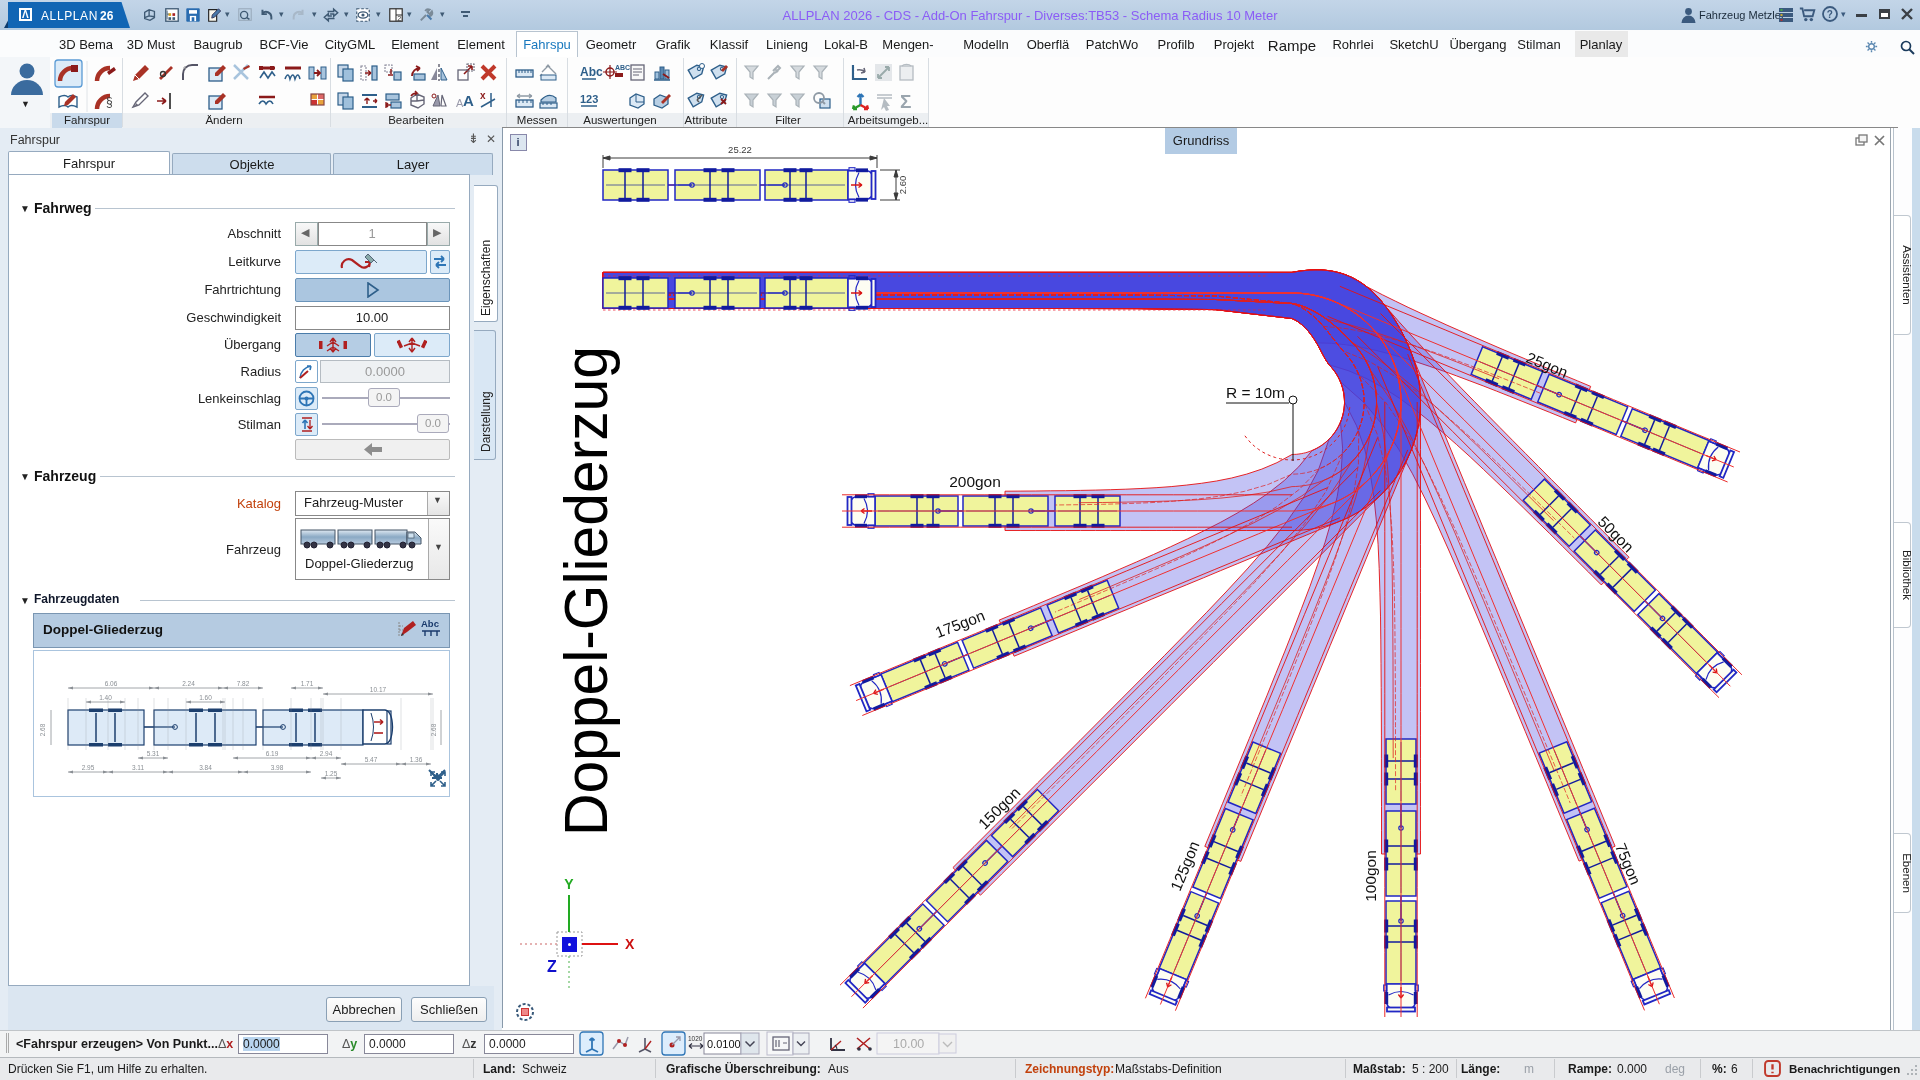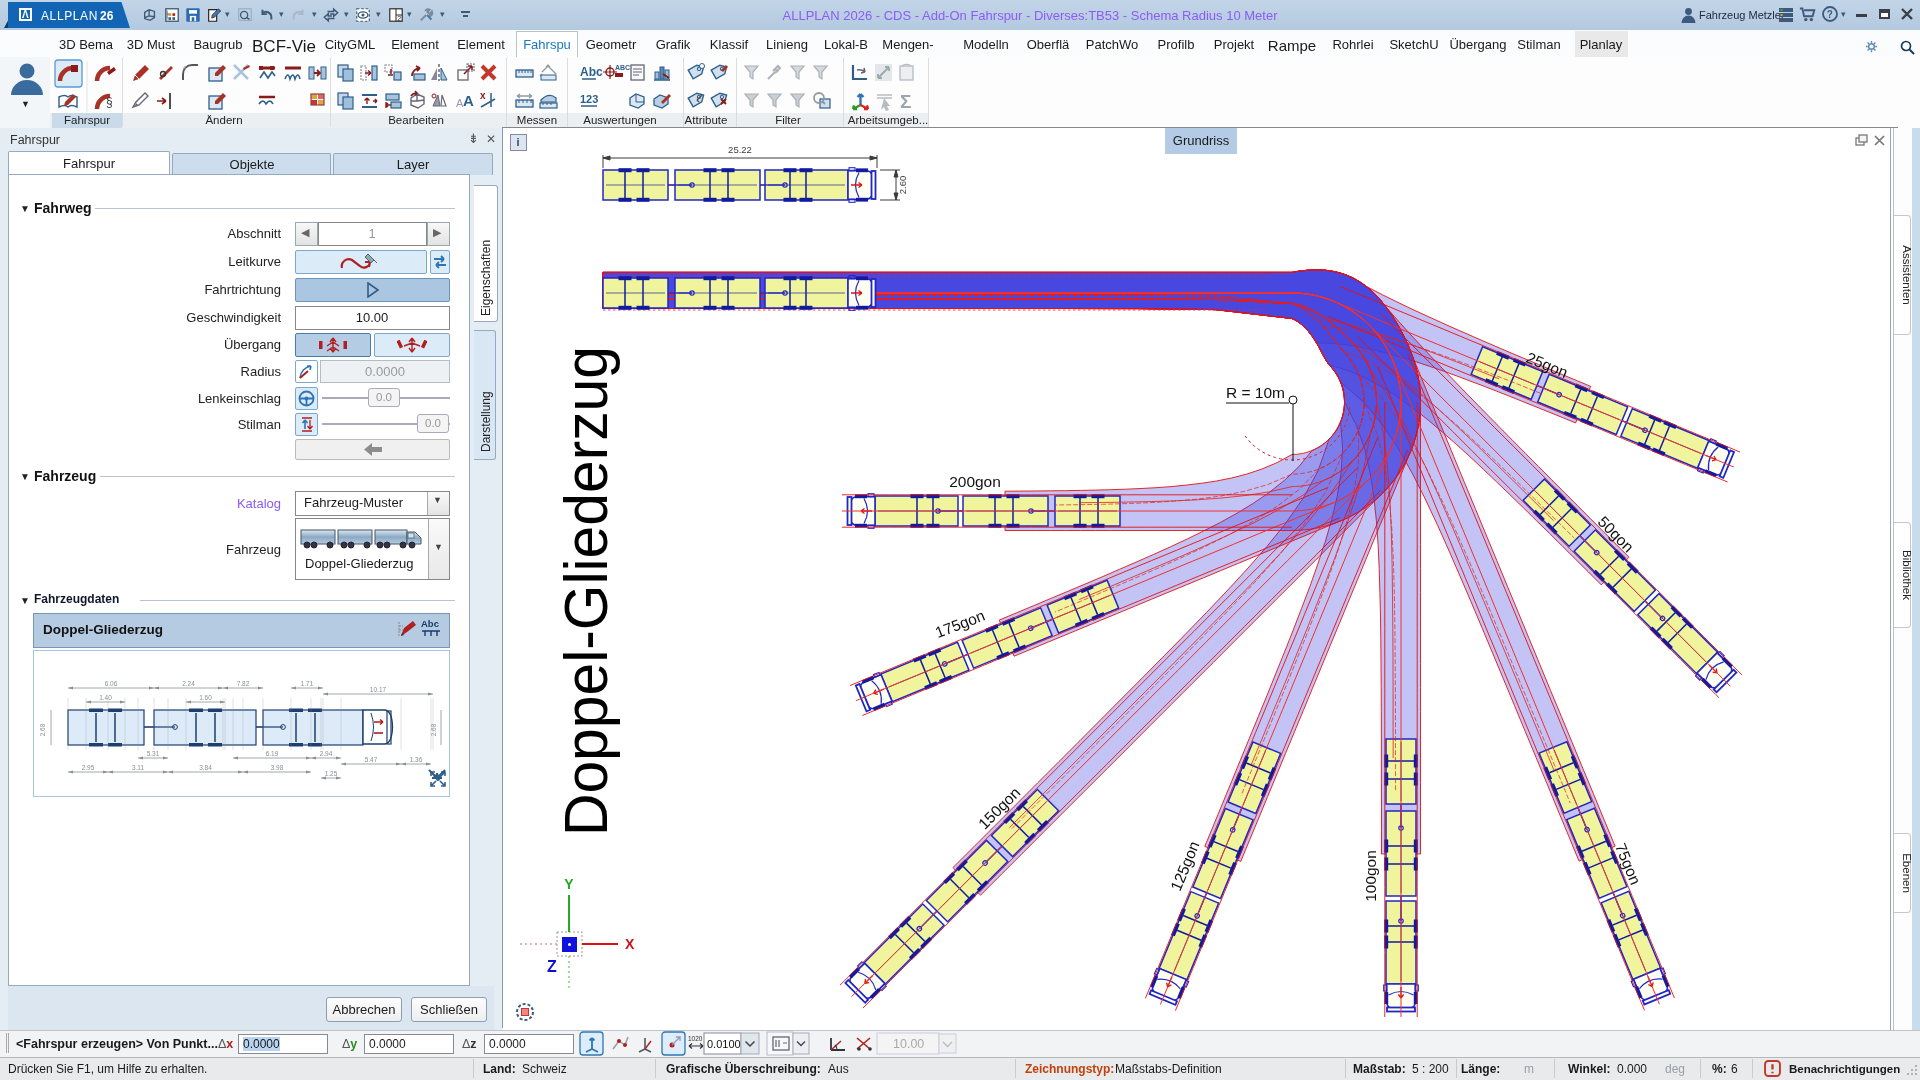--- a/index.html
+++ b/index.html
@@ -102,21 +102,21 @@
 <div class="abs" style="left:1881px;top:13px;width:7px;height:4px;background:#fff"></div>
 <svg class="abs" style="left:1901px;top:8px" width="12" height="12" viewBox="0 0 12 12">
     <path d="M1,1 L11,11 M11,1 L1,11" stroke="#3a3f45" stroke-width="2.4"></path>
   </svg>
 <div class="abs" style="left:0;top:30px;width:1920px;height:27px;background:#fbfcfd"></div>
 <div class="abs" style="left:1575px;top:31px;width:53px;height:26px;background:#e9e9e9"></div>
 <div class="abs" style="left:516px;top:31px;width:62px;height:26px;background:#fff;border:1px solid #b8c4d0;border-bottom:none"></div>
 <div class="t ctr" style="left:86px;top:37px;font-size:13px">3D Bema</div>
 <div class="t ctr" style="left:151px;top:37px;font-size:13px">3D Must</div>
 <div class="t ctr" style="left:218px;top:37px;font-size:13px">Baugrub</div>
-<div class="t ctr" style="left:284px;top:37px;font-size:17px">BCF-Vie</div>
+<div class="t ctr" style="left:284px;top:37px;font-size:13px">BCF-Vie</div>
 <div class="t ctr" style="left:350px;top:37px;font-size:13px">CityGML</div>
 <div class="t ctr" style="left:415px;top:37px;font-size:13px">Element</div>
 <div class="t ctr" style="left:481px;top:37px;font-size:13px">Element</div>
 <div class="t ctr" style="left:611px;top:37px;font-size:13px">Geometr</div>
 <div class="t ctr" style="left:673px;top:37px;font-size:13px">Grafik</div>
 <div class="t ctr" style="left:729px;top:37px;font-size:13px">Klassif</div>
 <div class="t ctr" style="left:787px;top:37px;font-size:13px">Linieng</div>
 <div class="t ctr" style="left:846px;top:37px;font-size:13px">Lokal-B</div>
 <div class="t ctr" style="left:908px;top:37px;font-size:13px">Mengen-</div>
 <div class="t ctr" style="left:986px;top:37px;font-size:13px">Modelln</div>
@@ -513,21 +513,21 @@
 <div class="abs" style="left:322px;top:423px;width:128px;height:2px;background:#aab"></div>
 <div class="abs" style="left:417px;top:414px;width:32px;height:19px;background:#f4f4f4;border:1px solid #aab;border-radius:3px"></div>
 <div class="t ctr" style="left:433px;top:417px;color:#999;font-size:11.5px">0.0</div>
 <div class="abs" style="left:295px;top:439px;width:155px;height:21px;background:#f0f0f0;border:1px solid #bbb;border-radius:2px"></div>
 <svg class="abs" style="left:363px;top:443px" width="20" height="13" viewBox="0 0 20 13">
     <path d="M19,4 h-10 v-4 l-8,6.5 8,6.5 v-4 h10Z" fill="#8d8d8d"></path>
   </svg>
 <div class="t" style="left:20px;top:471px;color:#222;font-size:10px">▼</div>
 <div class="t b" style="left:34px;top:468px;font-size:14px;color:#111">Fahrzeug</div>
 <div class="abs" style="left:100px;top:476px;width:355px;height:1px;background:#b8c4d0"></div>
-<div class="t" style="left:80px;top:496px;width:201px;text-align:right;font-size:13px;color:#8b5cf6">Katalog</div>
+<div class="t" style="left:80px;top:496px;width:201px;text-align:right;font-size:13px;color:#c2410c">Katalog</div>
 <div class="abs" style="left:295px;top:491px;width:155px;height:25px;background:#fff;border:1px solid #888"></div>
 <div class="t" style="left:304px;top:495px;font-size:13px">Fahrzeug-Muster</div>
 <div class="abs" style="left:427px;top:492px;width:22px;height:23px;background:linear-gradient(#fafafa,#e4e4e4);border-left:1px solid #aaa"></div>
 <div class="t" style="left:433px;top:495px;color:#444;font-size:9px">▼</div>
 <div class="t" style="left:80px;top:542px;width:201px;text-align:right;font-size:13px;color:#222">Fahrzeug</div>
 <div class="abs" style="left:295px;top:518px;width:155px;height:62px;background:#fff;border:1px solid #888"></div>
 <svg class="abs" style="left:300px;top:524px" width="126" height="30" viewBox="0 0 126 30">
 <defs>
       <linearGradient id="tg" x1="0" y1="0" x2="0" y2="1">
         <stop offset="0" stop-color="#dfe9f2"></stop>
@@ -935,21 +935,21 @@
 <div class="t b " style="left:483px;top:1062px;font-size:12px;color:#1a1a1a">Land:</div>
 <div class="t " style="left:522px;top:1062px;font-size:12px;color:#1a1a1a">Schweiz</div>
 <div class="t b " style="left:666px;top:1062px;font-size:12px;color:#1a1a1a">Grafische Überschreibung:</div>
 <div class="t " style="left:828px;top:1062px;font-size:12px;color:#1a1a1a">Aus</div>
 <div class="t b " style="left:1025px;top:1062px;font-size:12px;color:#c2410c">Zeichnungstyp:</div>
 <div class="t " style="left:1115px;top:1062px;font-size:12px;color:#1a1a1a">Maßstabs-Definition</div>
 <div class="t b " style="left:1353px;top:1062px;font-size:12px;color:#1a1a1a">Maßstab:</div>
 <div class="t " style="left:1412px;top:1062px;font-size:12px;color:#1a1a1a">5 : 200</div>
 <div class="t b " style="left:1461px;top:1062px;font-size:12px;color:#1a1a1a">Länge:</div>
 <div class="t " style="left:1524px;top:1062px;font-size:12px;color:#9aa0a8">m</div>
-<div class="t b " style="left:1568px;top:1062px;font-size:12px;color:#1a1a1a">Winkel:</div>
+<div class="t b " style="left:1568px;top:1062px;font-size:12px;color:#1a1a1a">Rampe:</div>
 <div class="t " style="left:1617px;top:1062px;font-size:12px;color:#1a1a1a">0.000</div>
 <div class="t " style="left:1665px;top:1062px;font-size:12px;color:#9aa0a8">deg</div>
 <div class="t b " style="left:1712px;top:1062px;font-size:12px;color:#1a1a1a">%:</div>
 <div class="t " style="left:1731px;top:1062px;font-size:12px;color:#1a1a1a">6</div>
 <svg class="abs" style="left:1764px;top:1060px" width="17" height="17" viewBox="0 0 16 16">
     <rect x="1" y="1" width="14" height="14" rx="3" fill="none" stroke="#c0392b" stroke-width="1.8"></rect>
     <path d="M8,4 v5 M8,11 v1.5" stroke="#c0392b" stroke-width="2.2"></path>
   </svg>
 <div class="t b" style="left:1789px;top:1063px;font-size:11.5px;color:#1a1a1a">Benachrichtigungen</div>
 <svg class="abs" style="left:1906px;top:1064px" width="12" height="12" viewBox="0 0 12 12">

